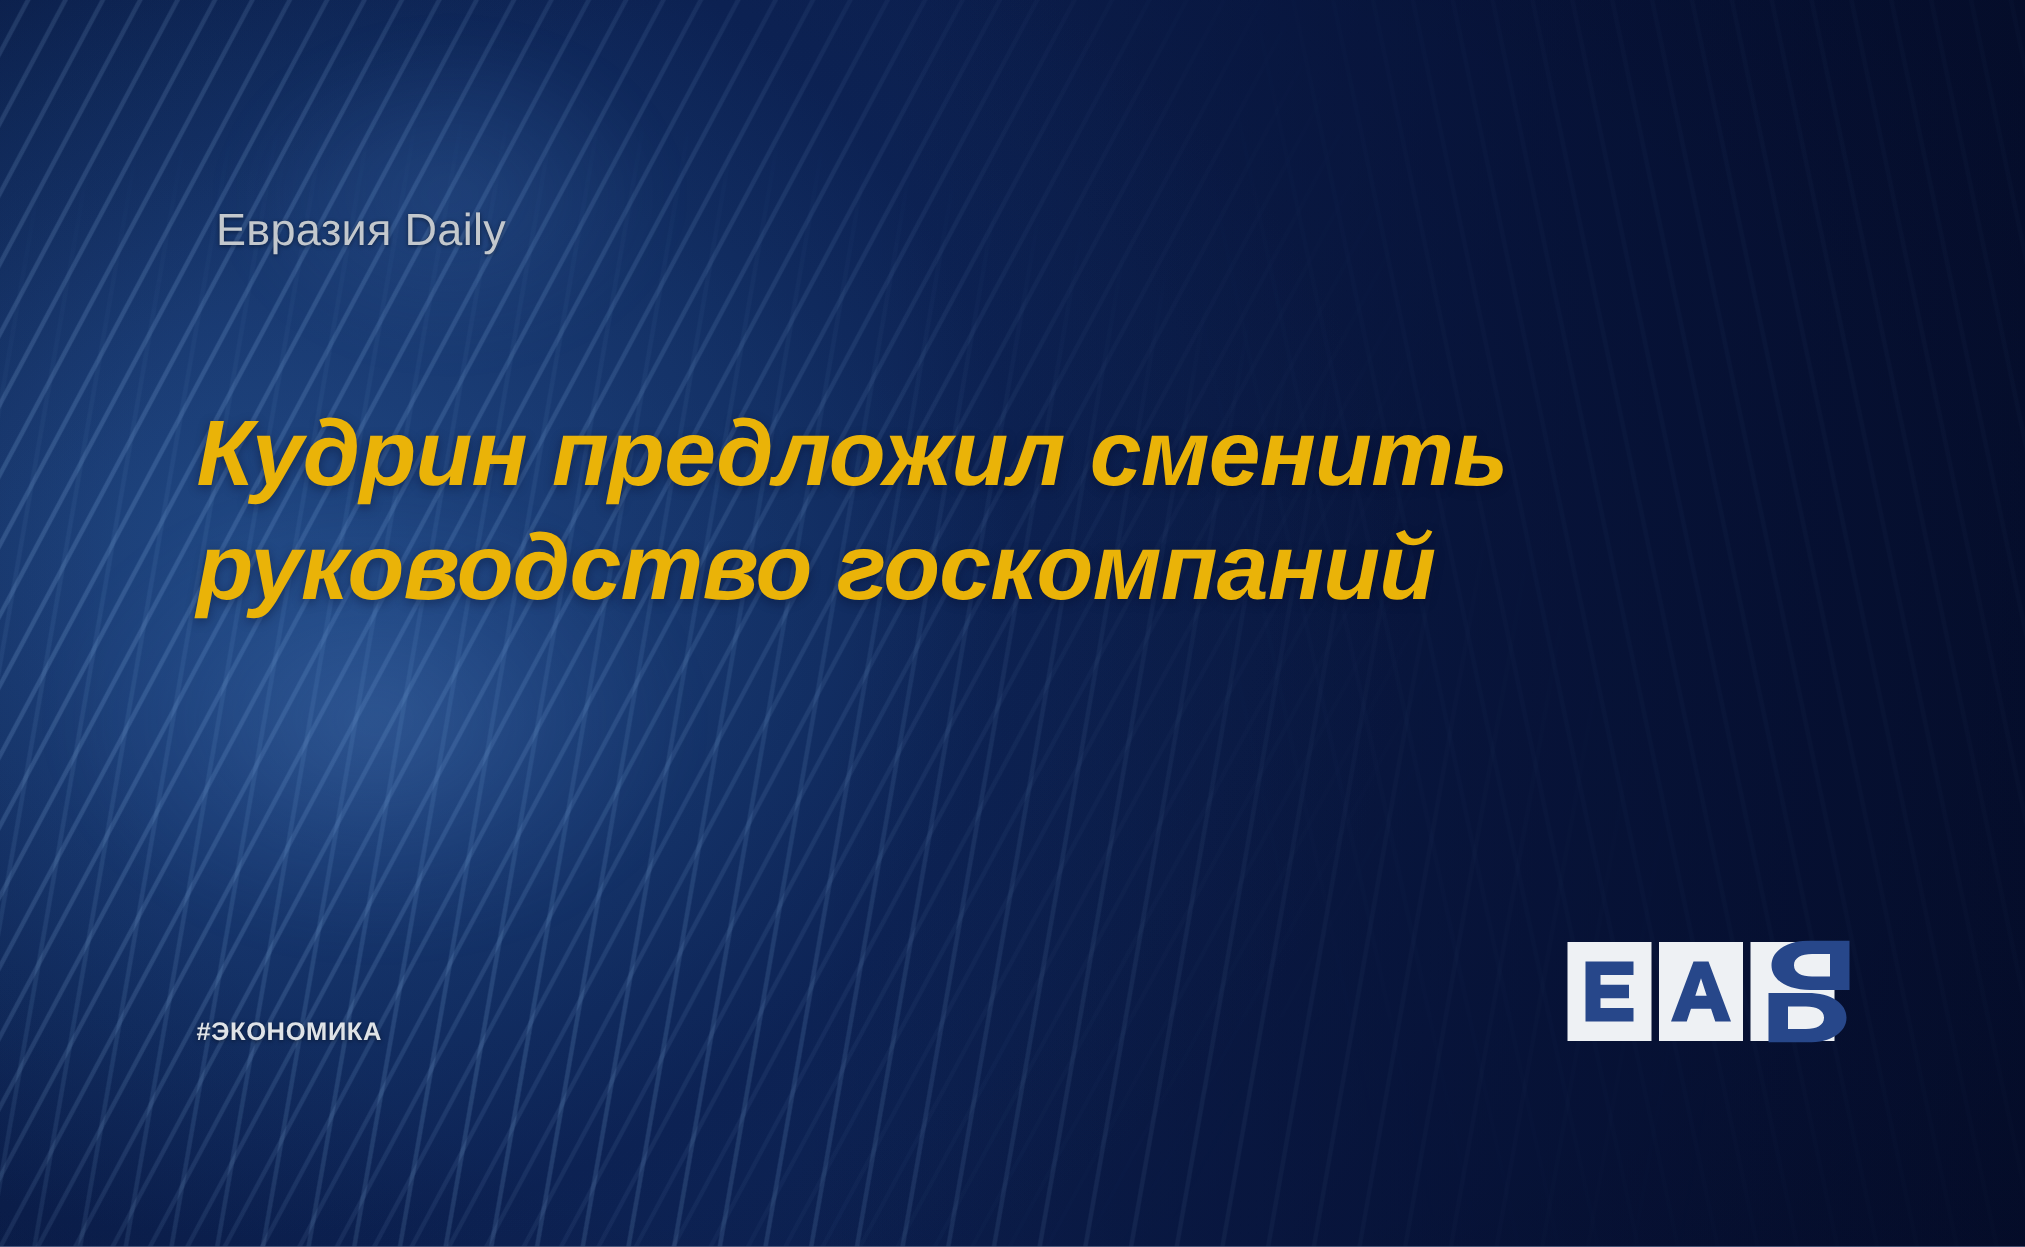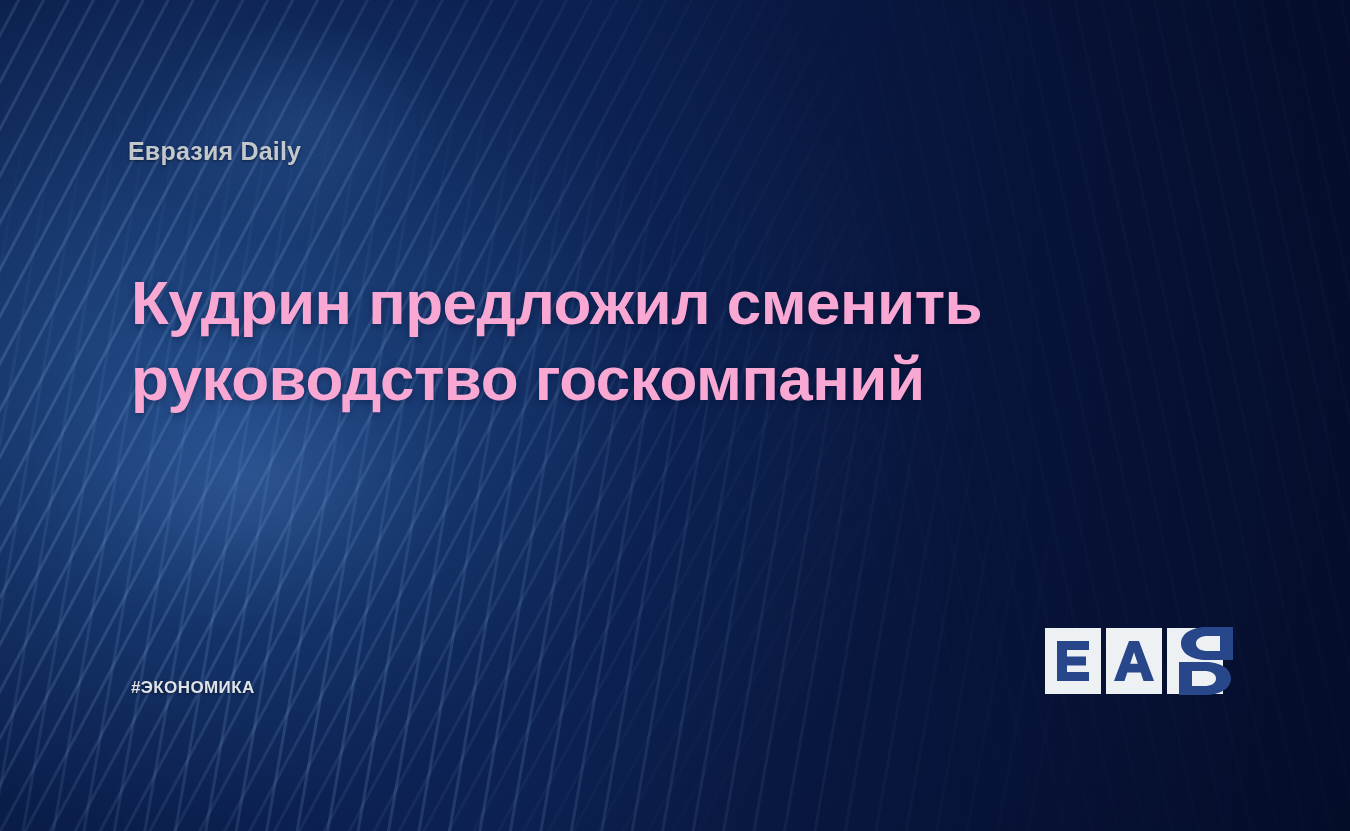--- a/index.html
+++ b/index.html
@@ -87,39 +87,40 @@
     left:150px; top:20px;
     background:radial-gradient(ellipse at center, rgba(90,145,215,.18) 0%, rgba(0,0,0,0) 70%);
     filter:blur(14px);
   }
 
   
   .content { position:absolute; inset:0; }
 
   .brand {
     position:absolute;
-    left:128px; top:137px;
-    font-size:25px;
-    font-weight:bold;
+    left:144px; top:137px;
+    font-size:30px;
+    font-weight:normal;
     letter-spacing:.2px;
     color:#c3c8cd;
     text-shadow:0 1px 3px rgba(0,0,0,.45);
     white-space:nowrap;
   }
 
   .headline {
     position:absolute;
     left:131px; top:265px;
     width:900px;
     font-size:62px;
     font-weight:bold;
     line-height:76px;
     letter-spacing:-0.5px;
-    color:#f9a8d4;
+    color:#eab308;
     text-shadow:0 2px 7px rgba(0,10,40,.40);
+    font-style:italic;
   }
 
   .tag {
     position:absolute;
     left:131px; top:678px;
     font-size:17px;
     font-weight:bold;
     letter-spacing:.4px;
     color:#dfe3e7;
     text-shadow:0 1px 3px rgba(0,0,0,.5);

